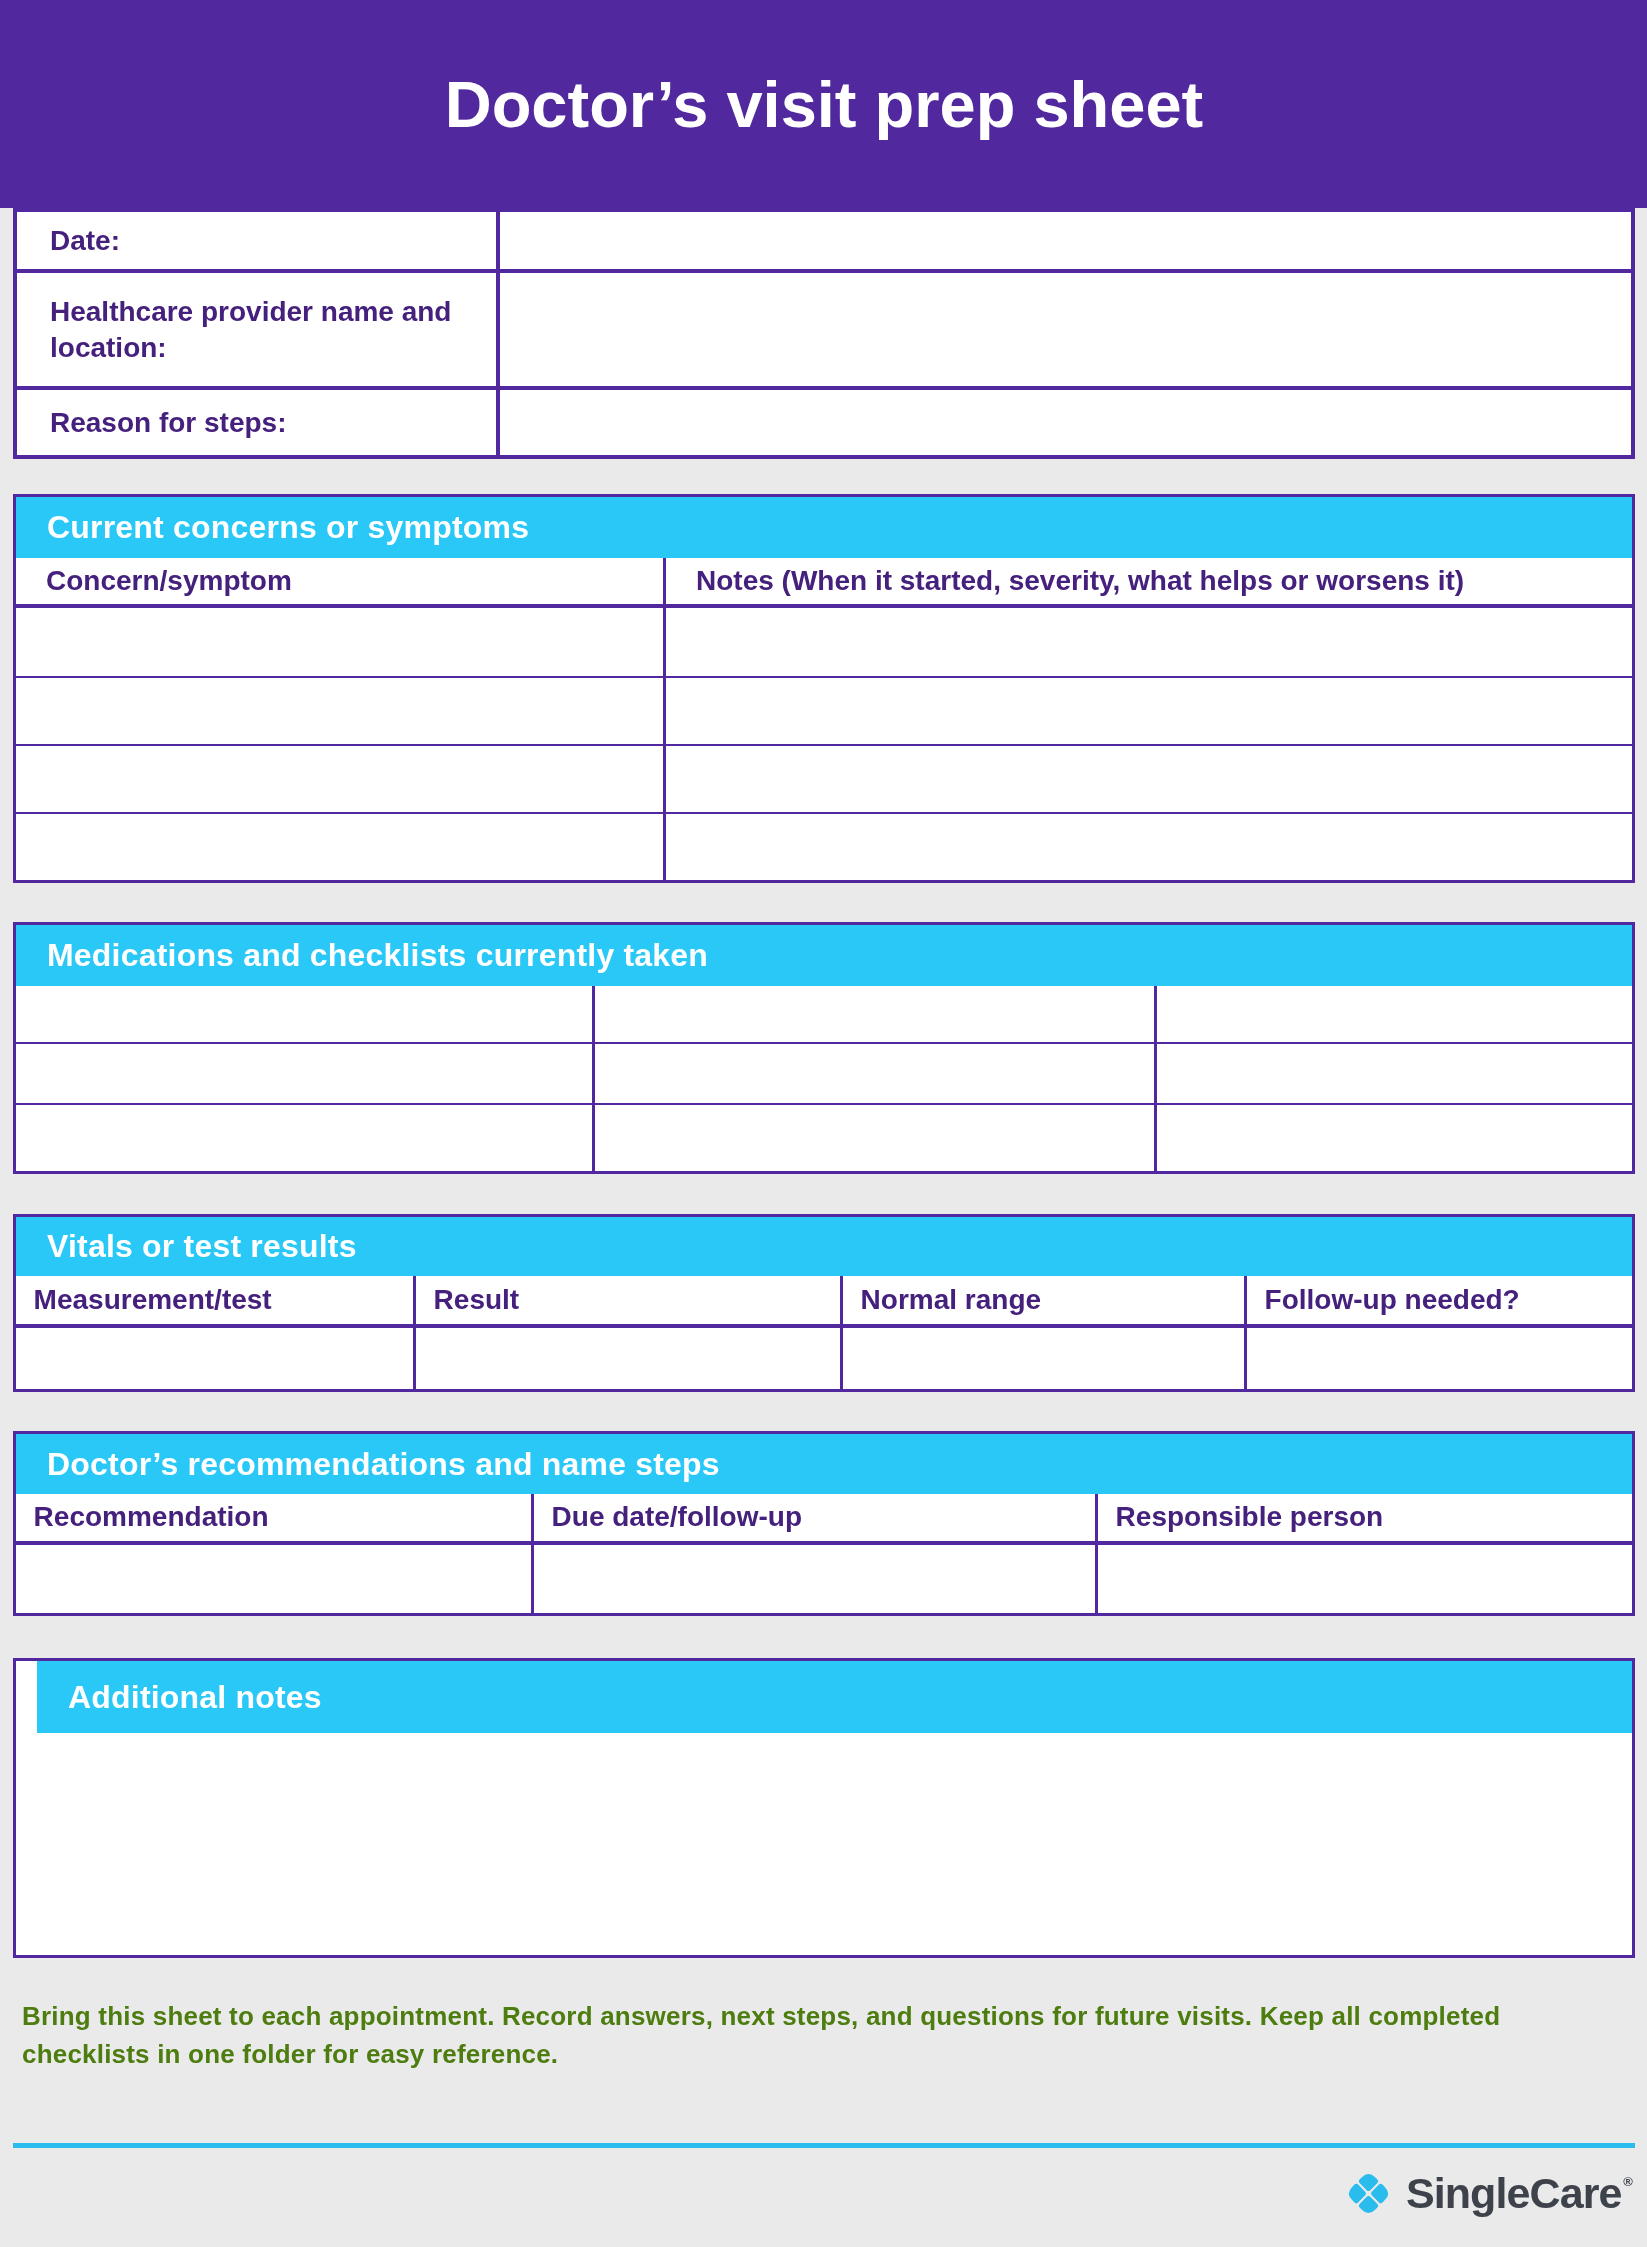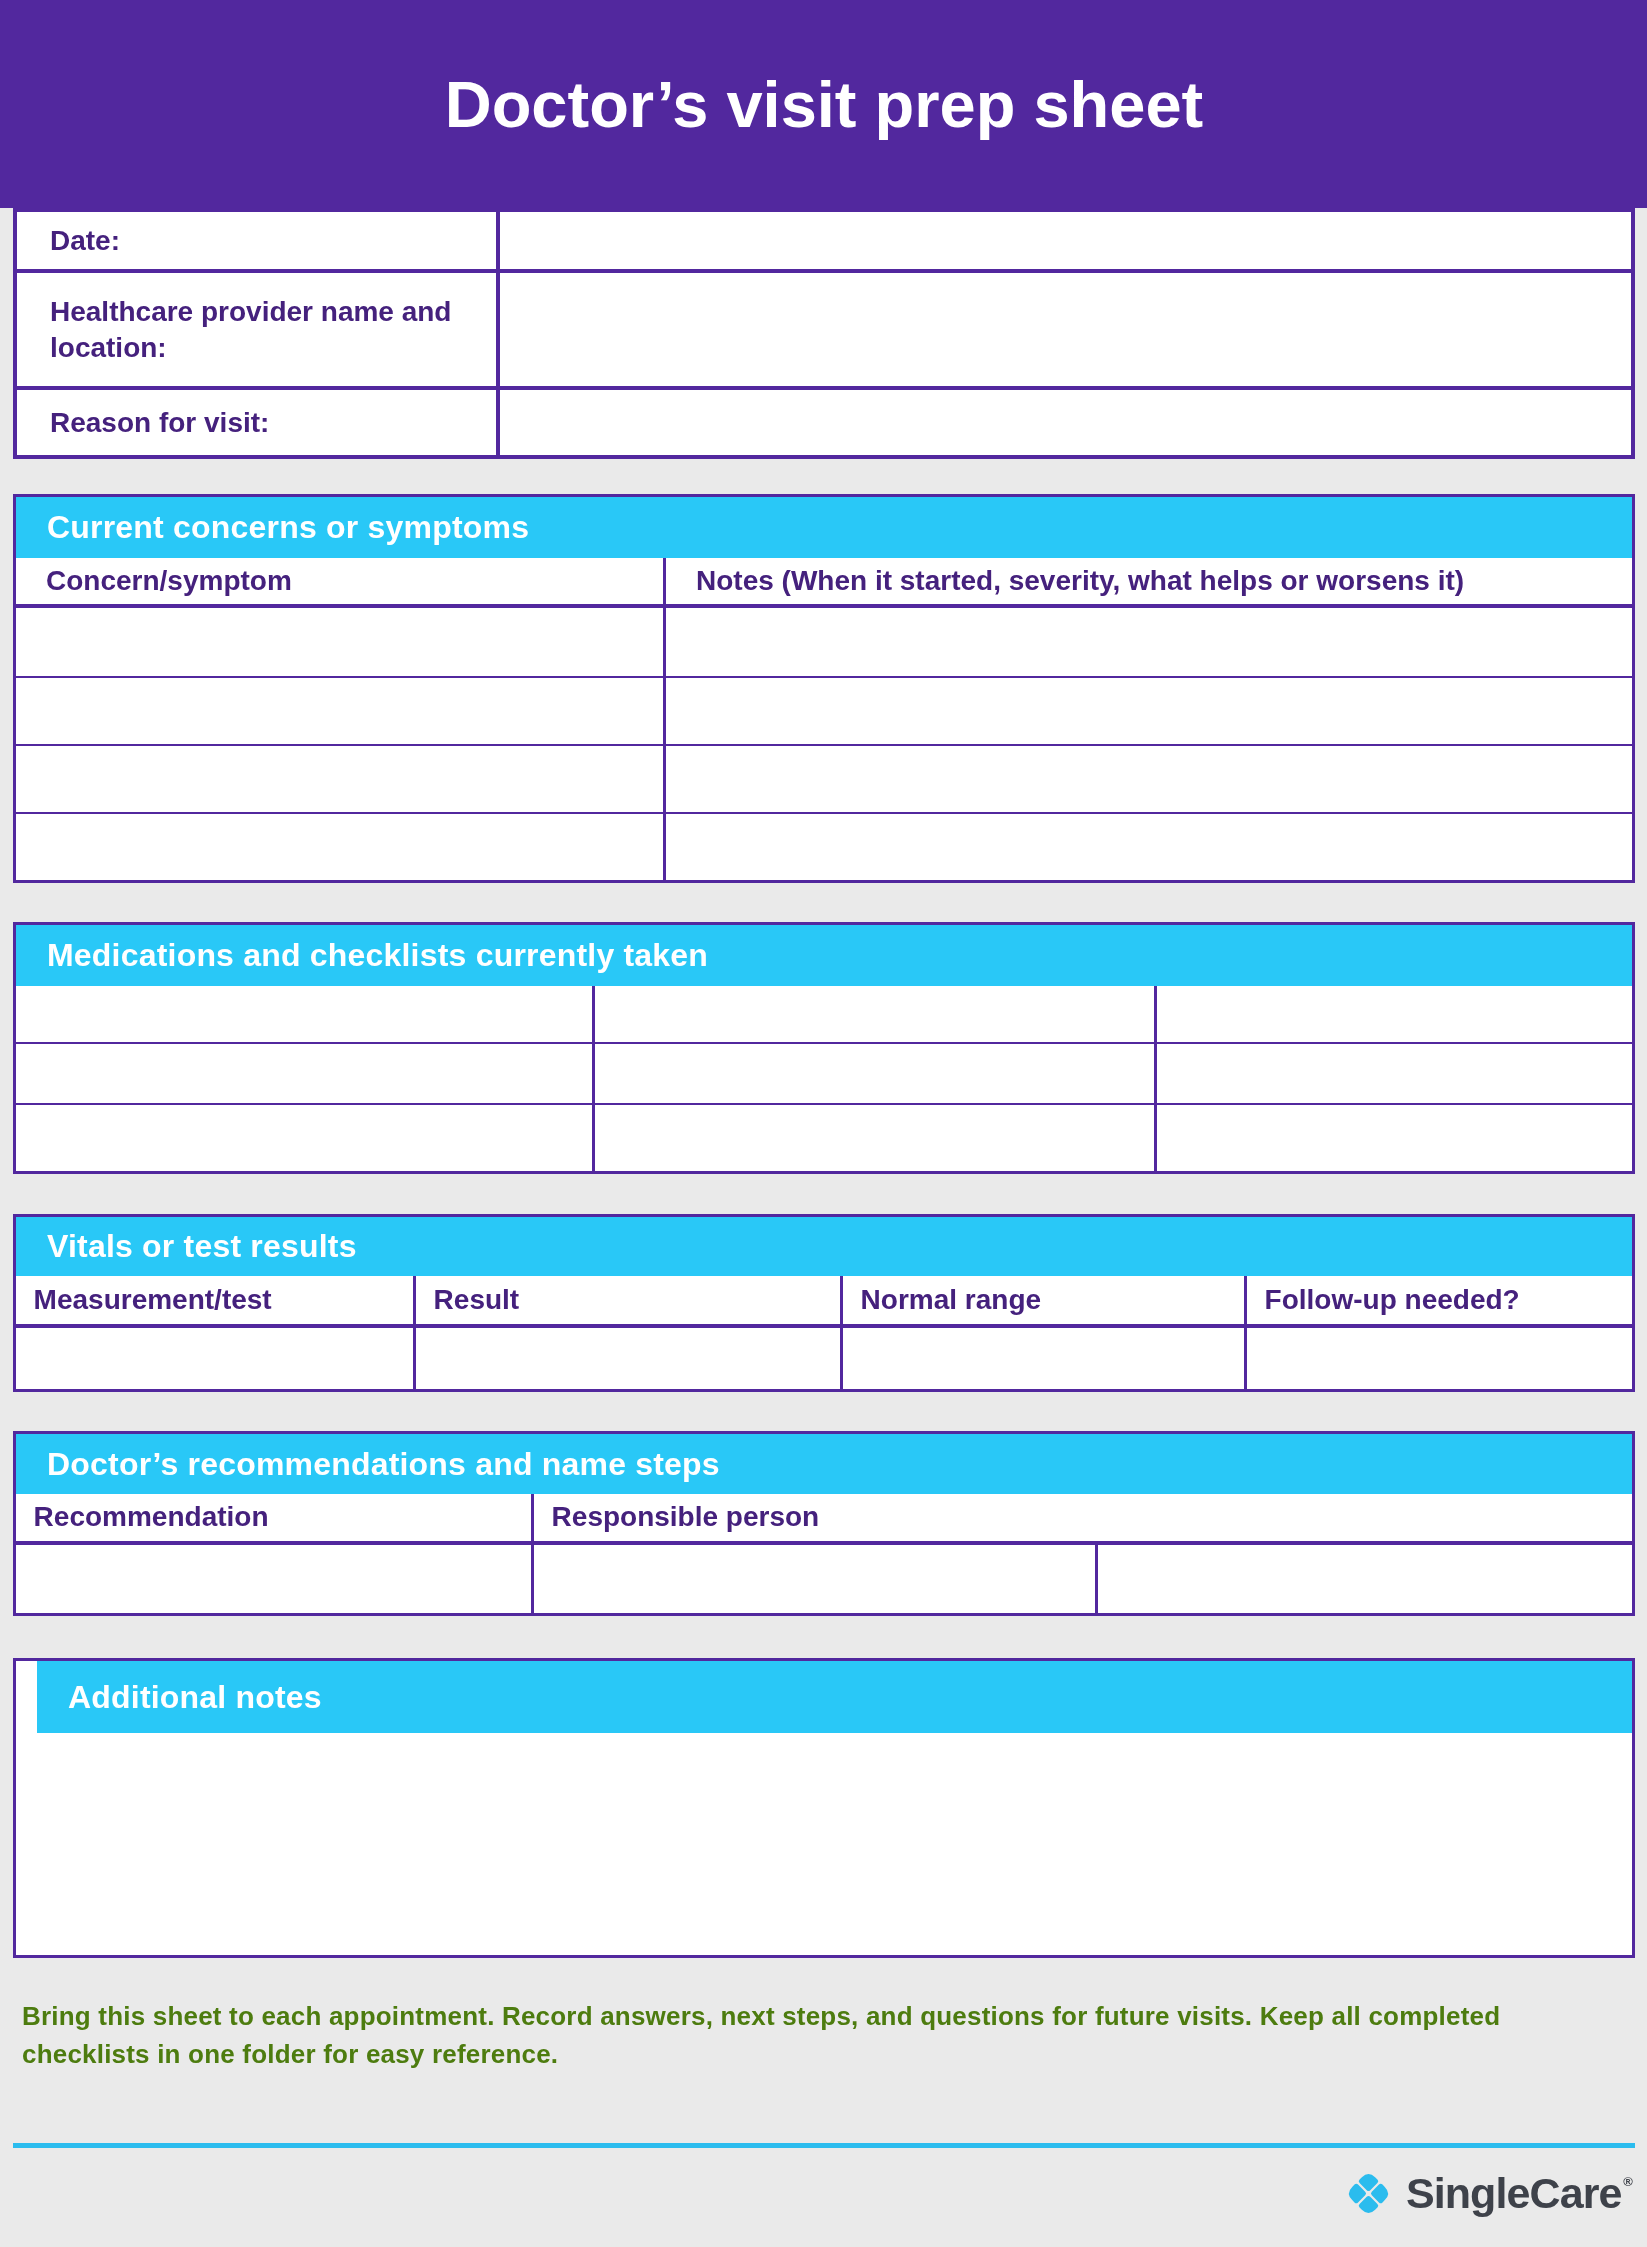--- a/index.html
+++ b/index.html
@@ -154,21 +154,21 @@
 <section class="sheet-table">
   <div class="irow h-date">
     <div class="ilabel">Date:</div>
     <div class="ifield"></div>
   </div>
   <div class="irow h-prov">
     <div class="ilabel">Healthcare provider name and location:</div>
     <div class="ifield"></div>
   </div>
   <div class="irow h-reason">
-    <div class="ilabel">Reason for visit:</div>
+    <div class="ilabel">Reason for steps:</div>
     <div class="ifield"></div>
   </div>
 </section>
 
 <section class="section" id="concerns">
   <div class="sec-header">Current concerns or symptoms</div>
   <div class="row cols-concerns hdr">
     <div class="cell collabel">Concern/symptom</div>
     <div class="cell collabel">Notes (When it started, severity, what helps or worsens it)</div>
   </div>
@@ -222,20 +222,21 @@
     <div class="cell"></div>
     <div class="cell"></div>
     <div class="cell"></div>
   </div>
 </section>
 
 <section class="section" id="recommendations">
   <div class="sec-header">Doctor’s recommendations and name steps</div>
   <div class="row cols-reco hdr">
     <div class="cell collabel">Recommendation</div>
+    <div class="cell collabel">Due date/follow-up</div>
     <div class="cell collabel">Responsible person</div>
   </div>
   <div class="row cols-reco line">
     <div class="cell"></div>
     <div class="cell"></div>
     <div class="cell"></div>
   </div>
 </section>
 
 <section class="section" id="notes">

